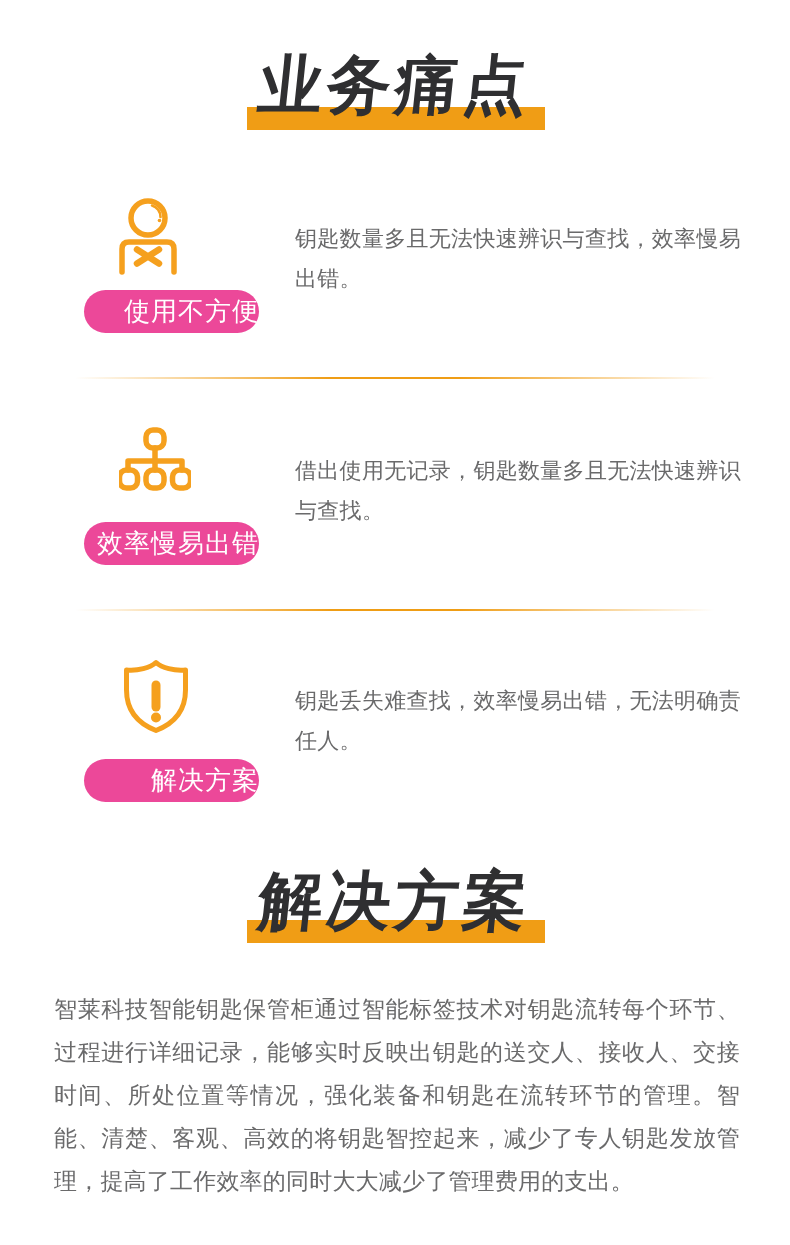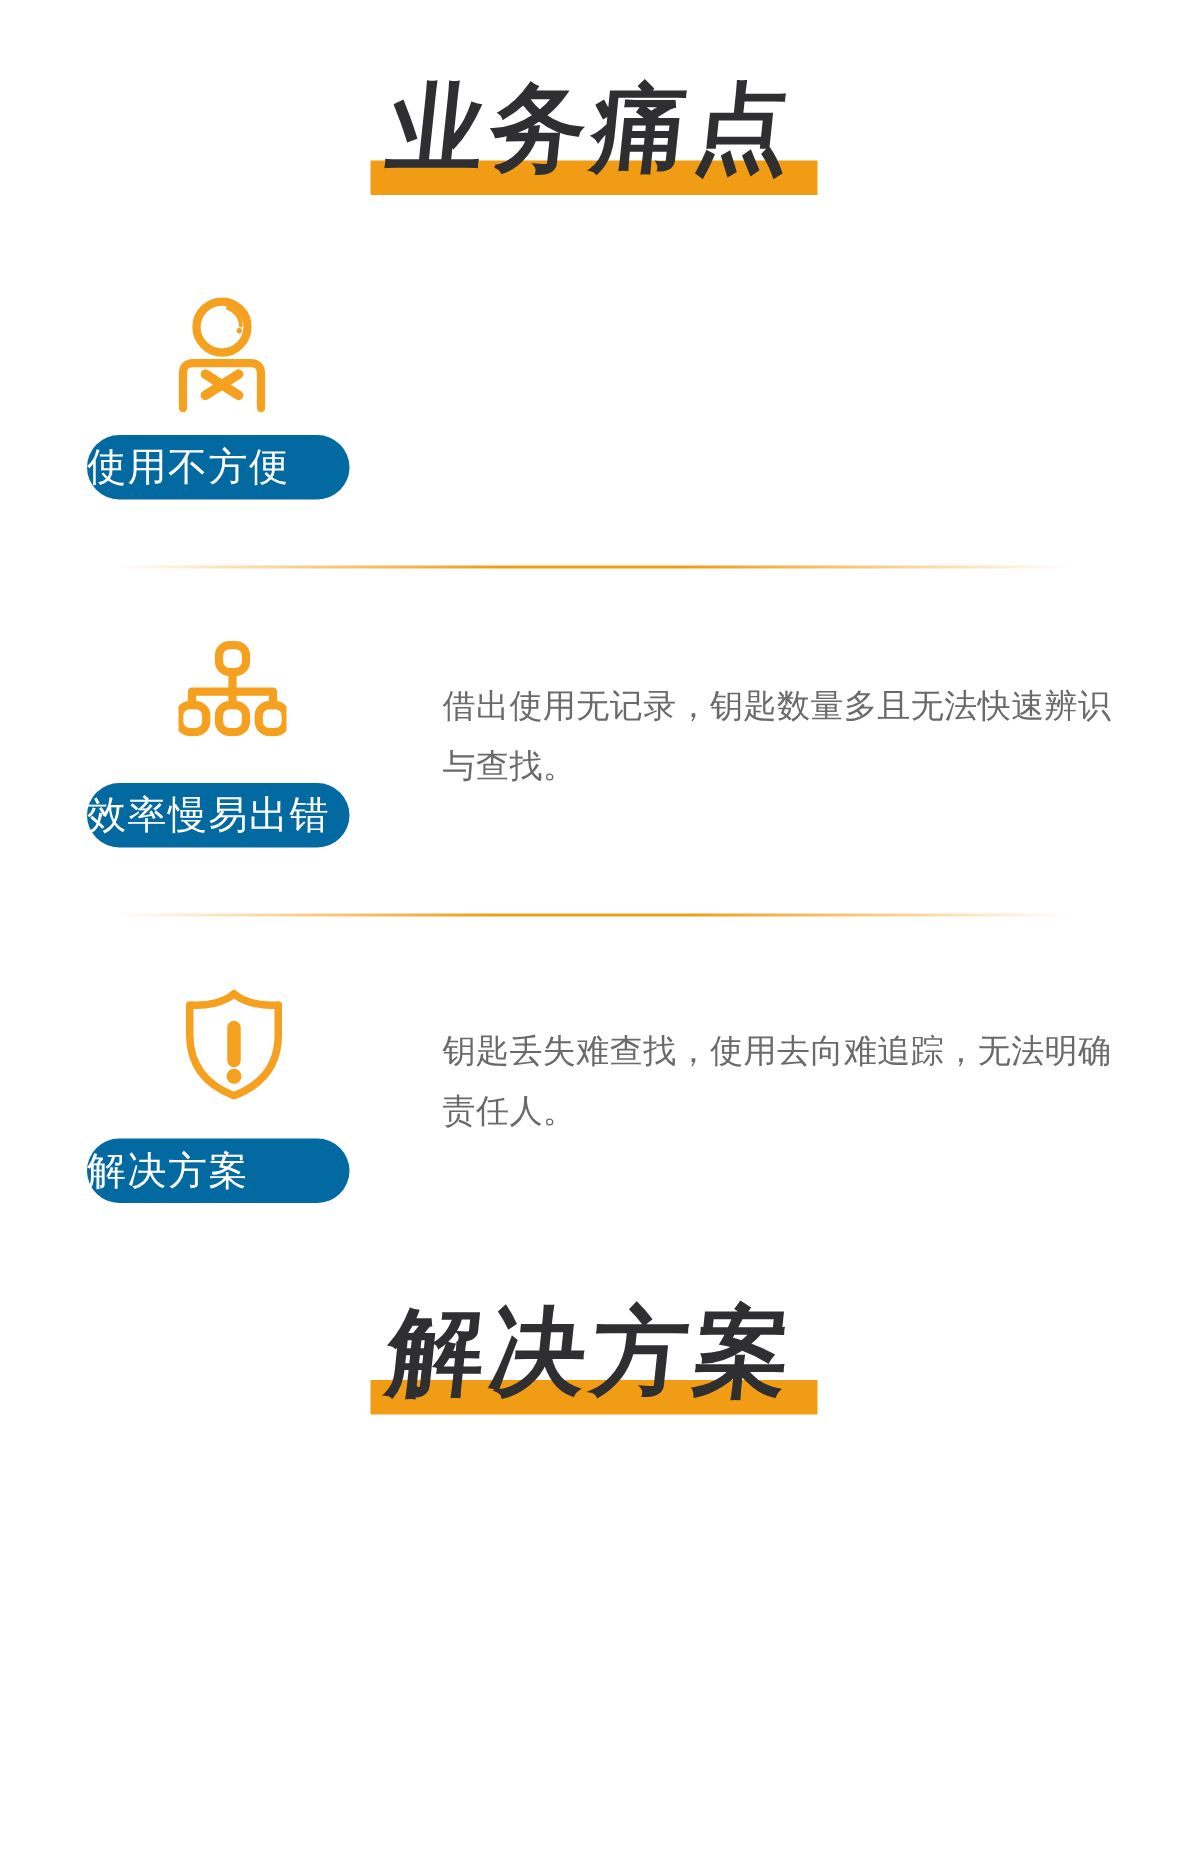--- a/index.html
+++ b/index.html
@@ -19,24 +19,24 @@
     font-size:64px;font-weight:800;line-height:90px;
     color:#2F2F31;letter-spacing:4px;
     transform:skewX(-6deg);
   }
   #title1{top:40px;} #title1 .title-bar{top:67px;}
   #title2{top:856px;} #title2 .title-bar{top:64px;}
   
   .icon{position:absolute;}
   .icon svg{display:block;}
   .pill{
-    position:absolute;left:58px;width:175px;height:43px;
-    background:#0369a1;border-radius:22px;
+    position:absolute;left:84px;width:175px;height:43px;
+    background:#ec4899;border-radius:22px;
     color:#ffffff;font-size:26px;line-height:43px;
-    text-align:left;letter-spacing:1px;
+    text-align:right;letter-spacing:1px;
   }
   .row-text{
     position:absolute;left:295px;width:452px;
     font-size:22px;line-height:40px;letter-spacing:0.3px;
     color:#6A6A6B;
   }
   .divider{
     position:absolute;left:75px;width:640px;height:2px;
     background:linear-gradient(90deg,
       rgba(240,157,21,0) 0%,
@@ -65,20 +65,21 @@
   <div class="icon" style="left:116px;top:194px;">
     <svg width="64" height="92" viewBox="0 0 64 92" fill="none" stroke="#F5A01E" stroke-linecap="round" stroke-linejoin="round">
       <circle cx="32" cy="24" r="17" stroke-width="5.5"></circle>
       <path d="M36 11.5 a12 12 0 0 1 8.5 11.5" stroke-width="2.6"></path>
       <circle cx="43.5" cy="26.5" r="1.8" fill="#F5A01E" stroke="none"></circle>
       <path d="M6 78 L6 55 Q6 48 13 48 L51 48 Q58 48 58 55 L58 78" stroke-width="5.5"></path>
       <path d="M21 55.5 L43 69.5 M43 55.5 L21 69.5" stroke-width="6.5"></path>
     </svg>
   </div>
   <div class="pill" style="top:290px;">使用不方便</div>
+  <div class="row-text" style="top:219px;">钥匙数量多且无法快速辨识与查找，效率慢易出错。</div>
 
   <div class="divider" style="top:377px;"></div>
 
   <div class="icon" style="left:119px;top:427px;">
     <svg width="72" height="64" viewBox="0 0 72 64" fill="none" stroke="#F5A01E" stroke-linecap="round" stroke-linejoin="round">
       <rect x="27" y="3" width="18" height="18" rx="7" stroke-width="5.5"></rect>
       <path d="M36 21 V34 M9 34 H63 M9 34 V43 M36 34 V43 M63 34 V43" stroke-width="5.5"></path>
       <rect x="0.5" y="43" width="18" height="18" rx="7" stroke-width="5.5"></rect>
       <rect x="27" y="43" width="18" height="18" rx="7" stroke-width="5.5"></rect>
       <rect x="53.5" y="43" width="18" height="18" rx="7" stroke-width="5.5"></rect>
@@ -90,21 +91,22 @@
   <div class="divider" style="top:609px;"></div>
 
   <div class="icon" style="left:122px;top:659px;">
     <svg width="68" height="74" viewBox="0 0 68 74" fill="none" stroke="#F5A01E" stroke-linecap="round" stroke-linejoin="round">
       <path d="M34 3.5 C28 9 16 12 4.5 11 L4.5 31 C4.5 52 16 64.5 34 71.5 C52 64.5 63.5 52 63.5 31 L63.5 11 C52 12 40 9 34 3.5 Z" stroke-width="5"></path>
       <path d="M34 26 V48" stroke-width="9"></path>
       <circle cx="34" cy="58.5" r="5" fill="#F5A01E" stroke="none"></circle>
     </svg>
   </div>
   <div class="pill" style="top:759px;">解决方案</div>
-  <div class="row-text" style="top:681px;">钥匙丢失难查找，使用去向难追踪，无法明确责任人。</div>
+  <div class="row-text" style="top:681px;">钥匙丢失难查找，效率慢易出错，无法明确责任人。</div>
 
   <div class="title-block" id="title2">
     <div class="title-bar"></div>
     <span class="title-text">解决方案</span>
   </div>
 
+  <div class="solution-body">智莱科技智能钥匙保管柜通过智能标签技术对钥匙流转每个环节、过程进行详细记录，能够实时反映出钥匙的送交人、接收人、交接时间、所处位置等情况，强化装备和钥匙在流转环节的管理。智能、清楚、客观、高效的将钥匙智控起来，减少了专人钥匙发放管理，提高了工作效率的同时大大减少了管理费用的支出。</div>
 
 </div>
 
 </body></html>

